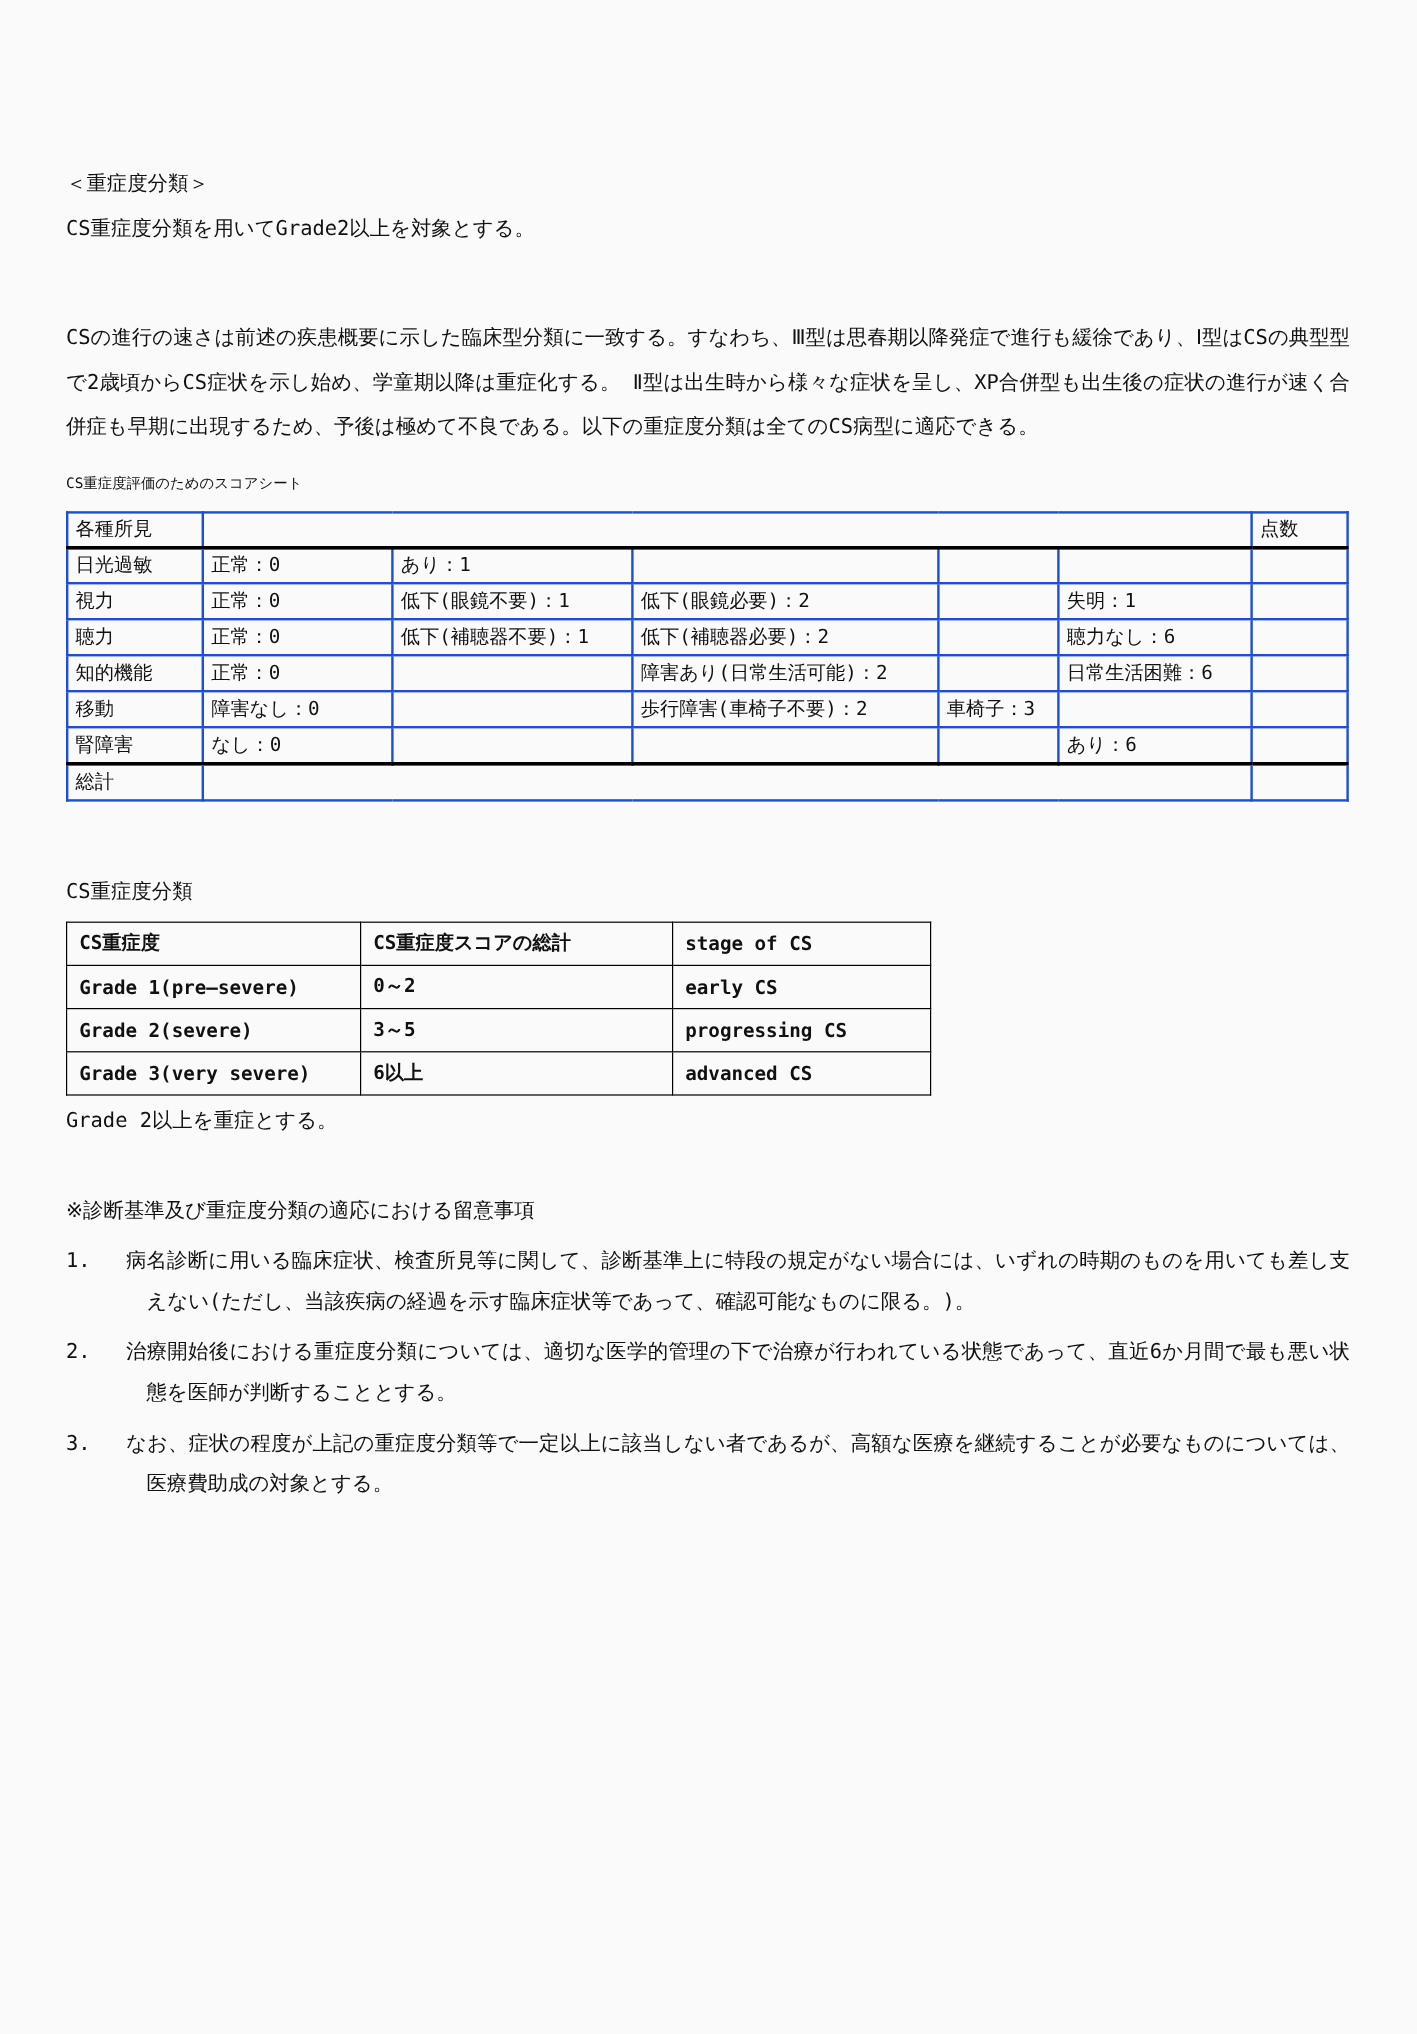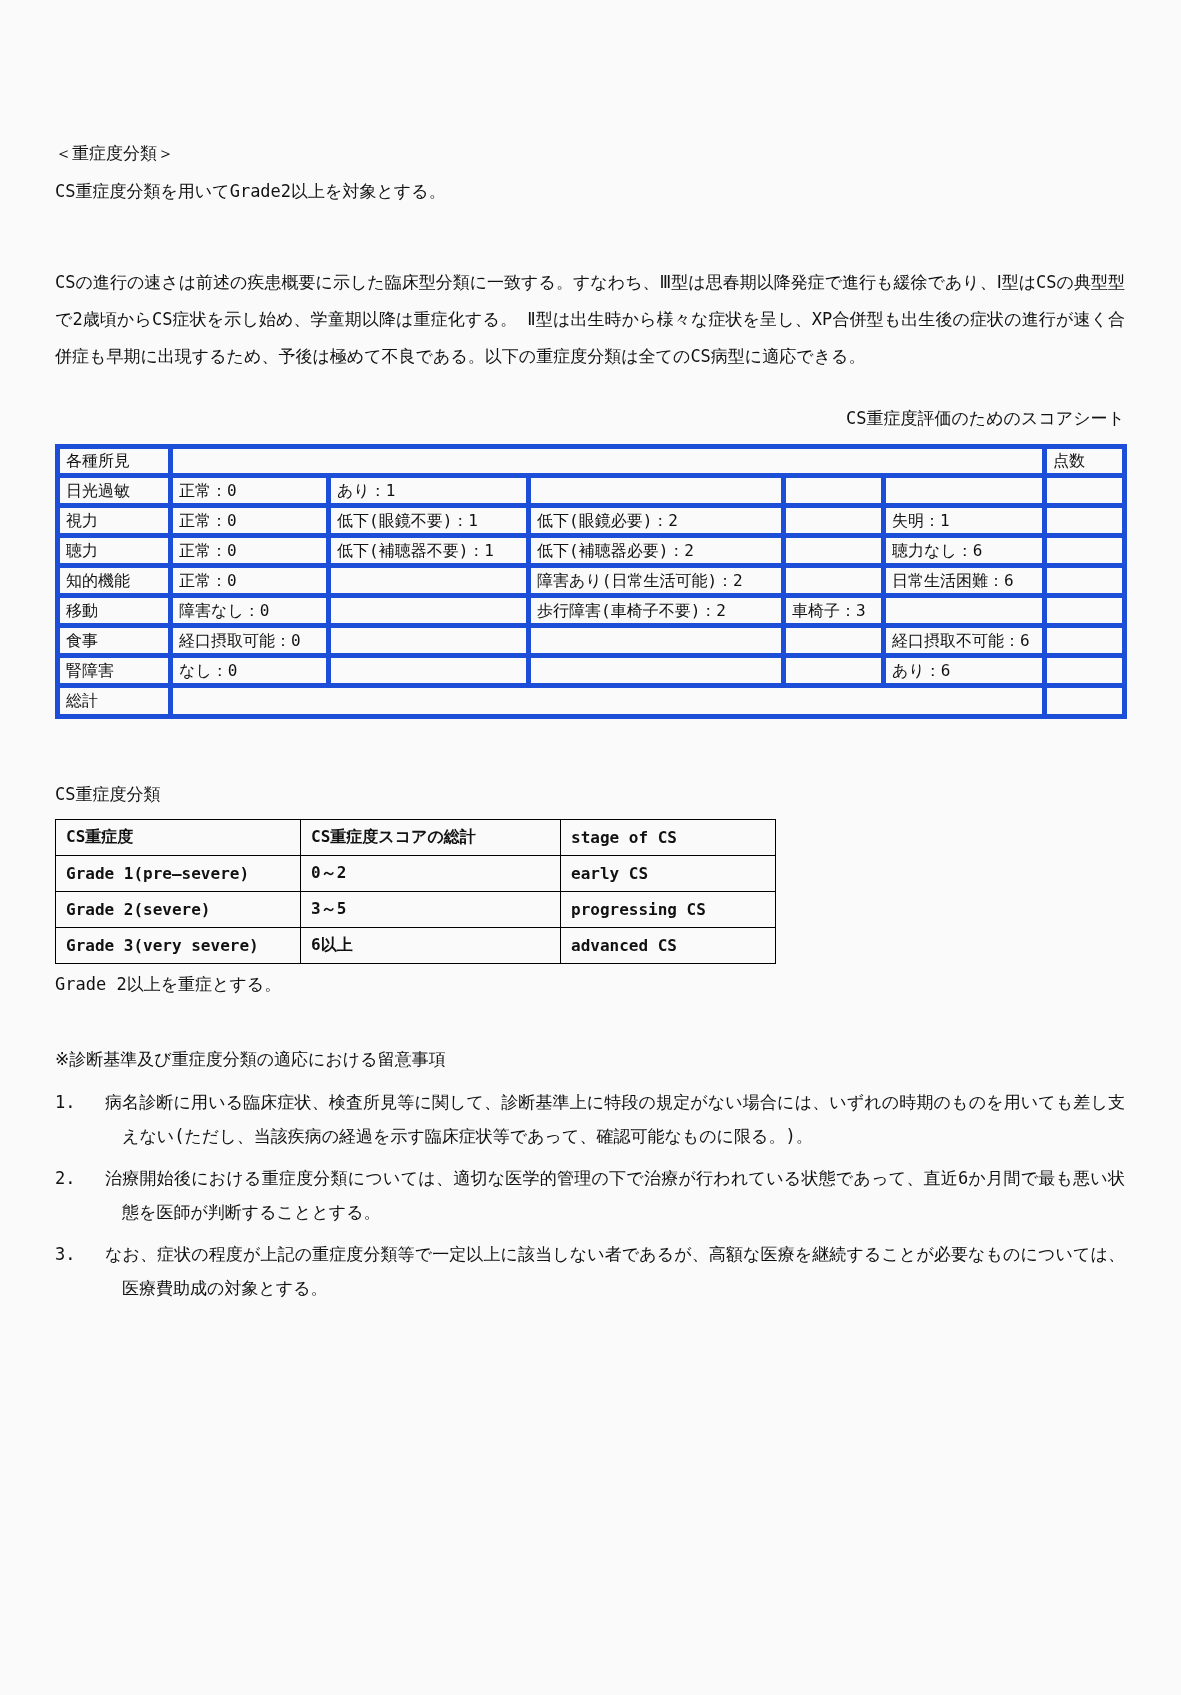--- a/index.html
+++ b/index.html
@@ -16,27 +16,27 @@
     padding: 142px 56px 60px 55px;
   }
   .line { font-size: 17px; line-height: 1.3; }
   .heading { margin-bottom: 16px; }
   .intro {
     margin-top: 62px;
     font-size: 17px;
     line-height: 37px;
     text-align: justify;
   }
-  .section-title { font-size: 17px; margin-top: 32px; margin-bottom: 14px; text-align: right; }
+  .section-title { font-size: 12px; margin-top: 20px; margin-bottom: 14px; }
 
   
   table { border-collapse: collapse; table-layout: fixed; }
   .score-table { width: 1067px; }
   .score-table td {
-    border: 5px solid #1d4ed8;
+    border: 2px solid #1d4ed8;
     font-size: 16px;
     height: 30px;
     padding: 1px 5px 0 6px;
     white-space: nowrap;
     overflow: hidden;
     vertical-align: middle;
   }
   .score-table tr.hdr td { height: 29px; border-bottom: 3px solid #000; }
   .score-table tr.total td { border-top: 3px solid #000; height: 31px; }
 
@@ -142,29 +142,20 @@
     <tr>
       <td>移動</td>
       <td>障害なし：0</td>
       <td></td>
       <td>歩行障害(車椅子不要)：2</td>
       <td>車椅子：3</td>
       <td></td>
       <td></td>
     </tr>
     <tr>
-      <td>食事</td>
-      <td>経口摂取可能：0</td>
-      <td></td>
-      <td></td>
-      <td></td>
-      <td>経口摂取不可能：6</td>
-      <td></td>
-    </tr>
-    <tr>
       <td>腎障害</td>
       <td>なし：0</td>
       <td></td>
       <td></td>
       <td></td>
       <td>あり：6</td>
       <td></td>
     </tr>
     <tr class="total">
       <td>総計</td>

